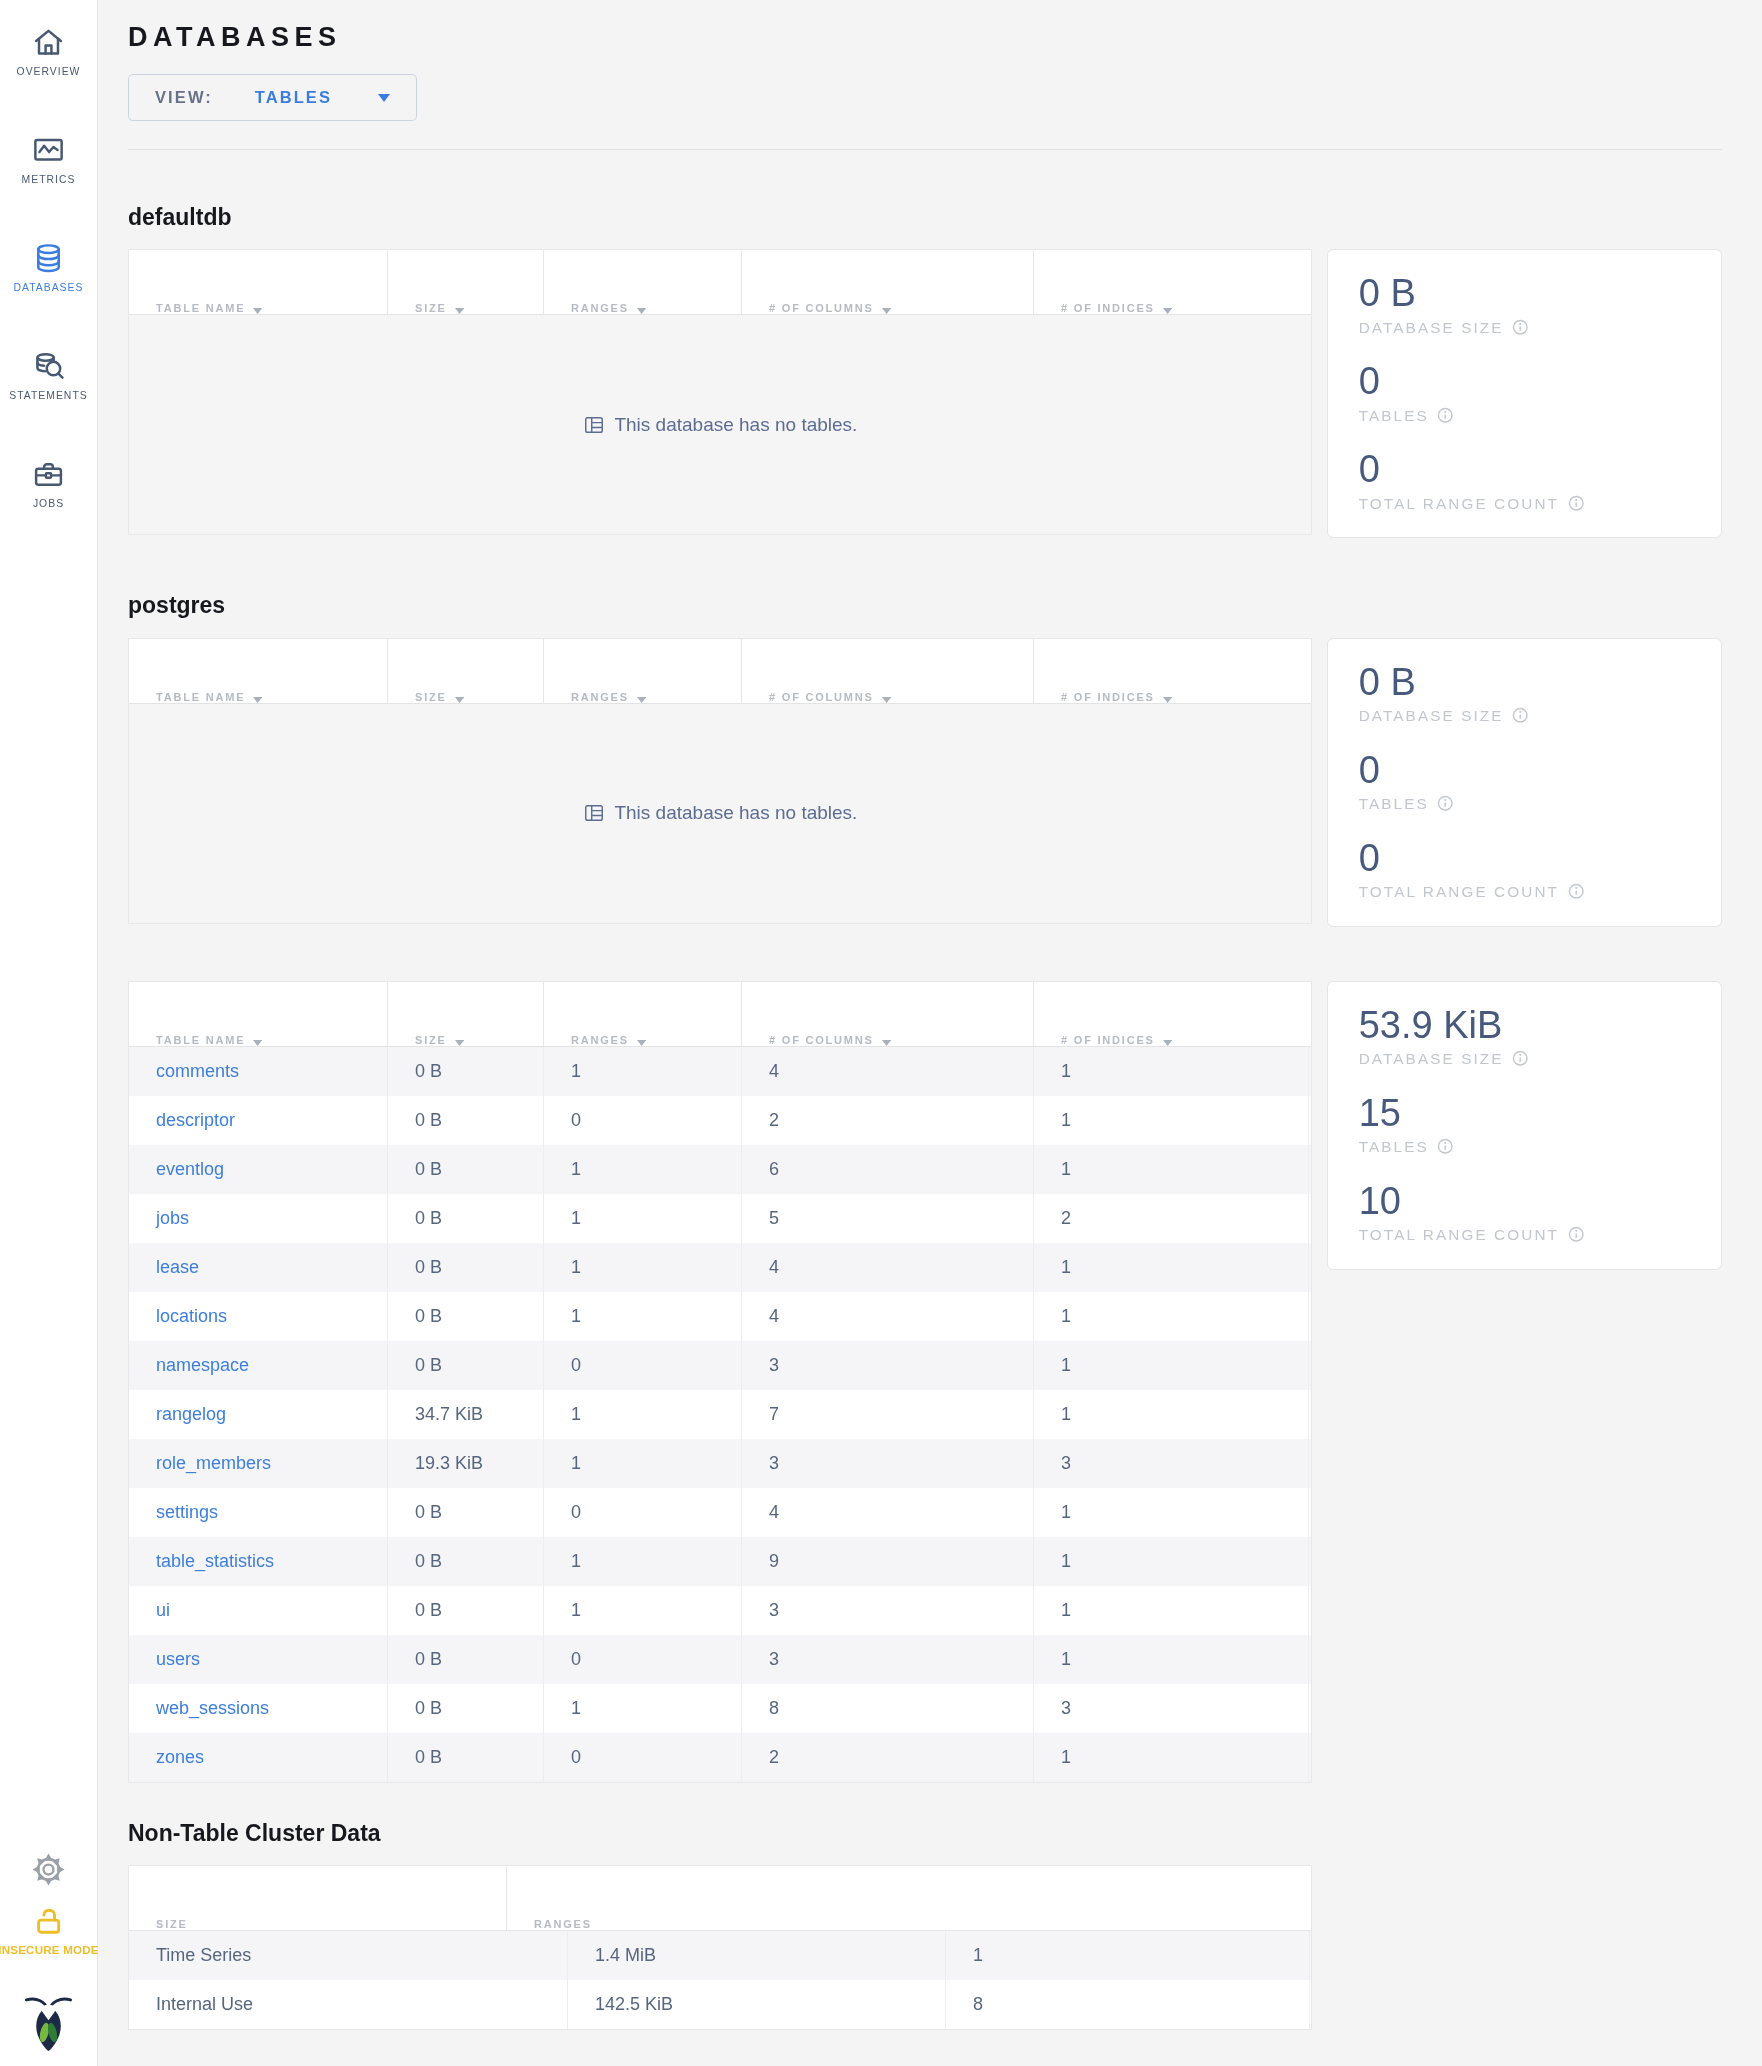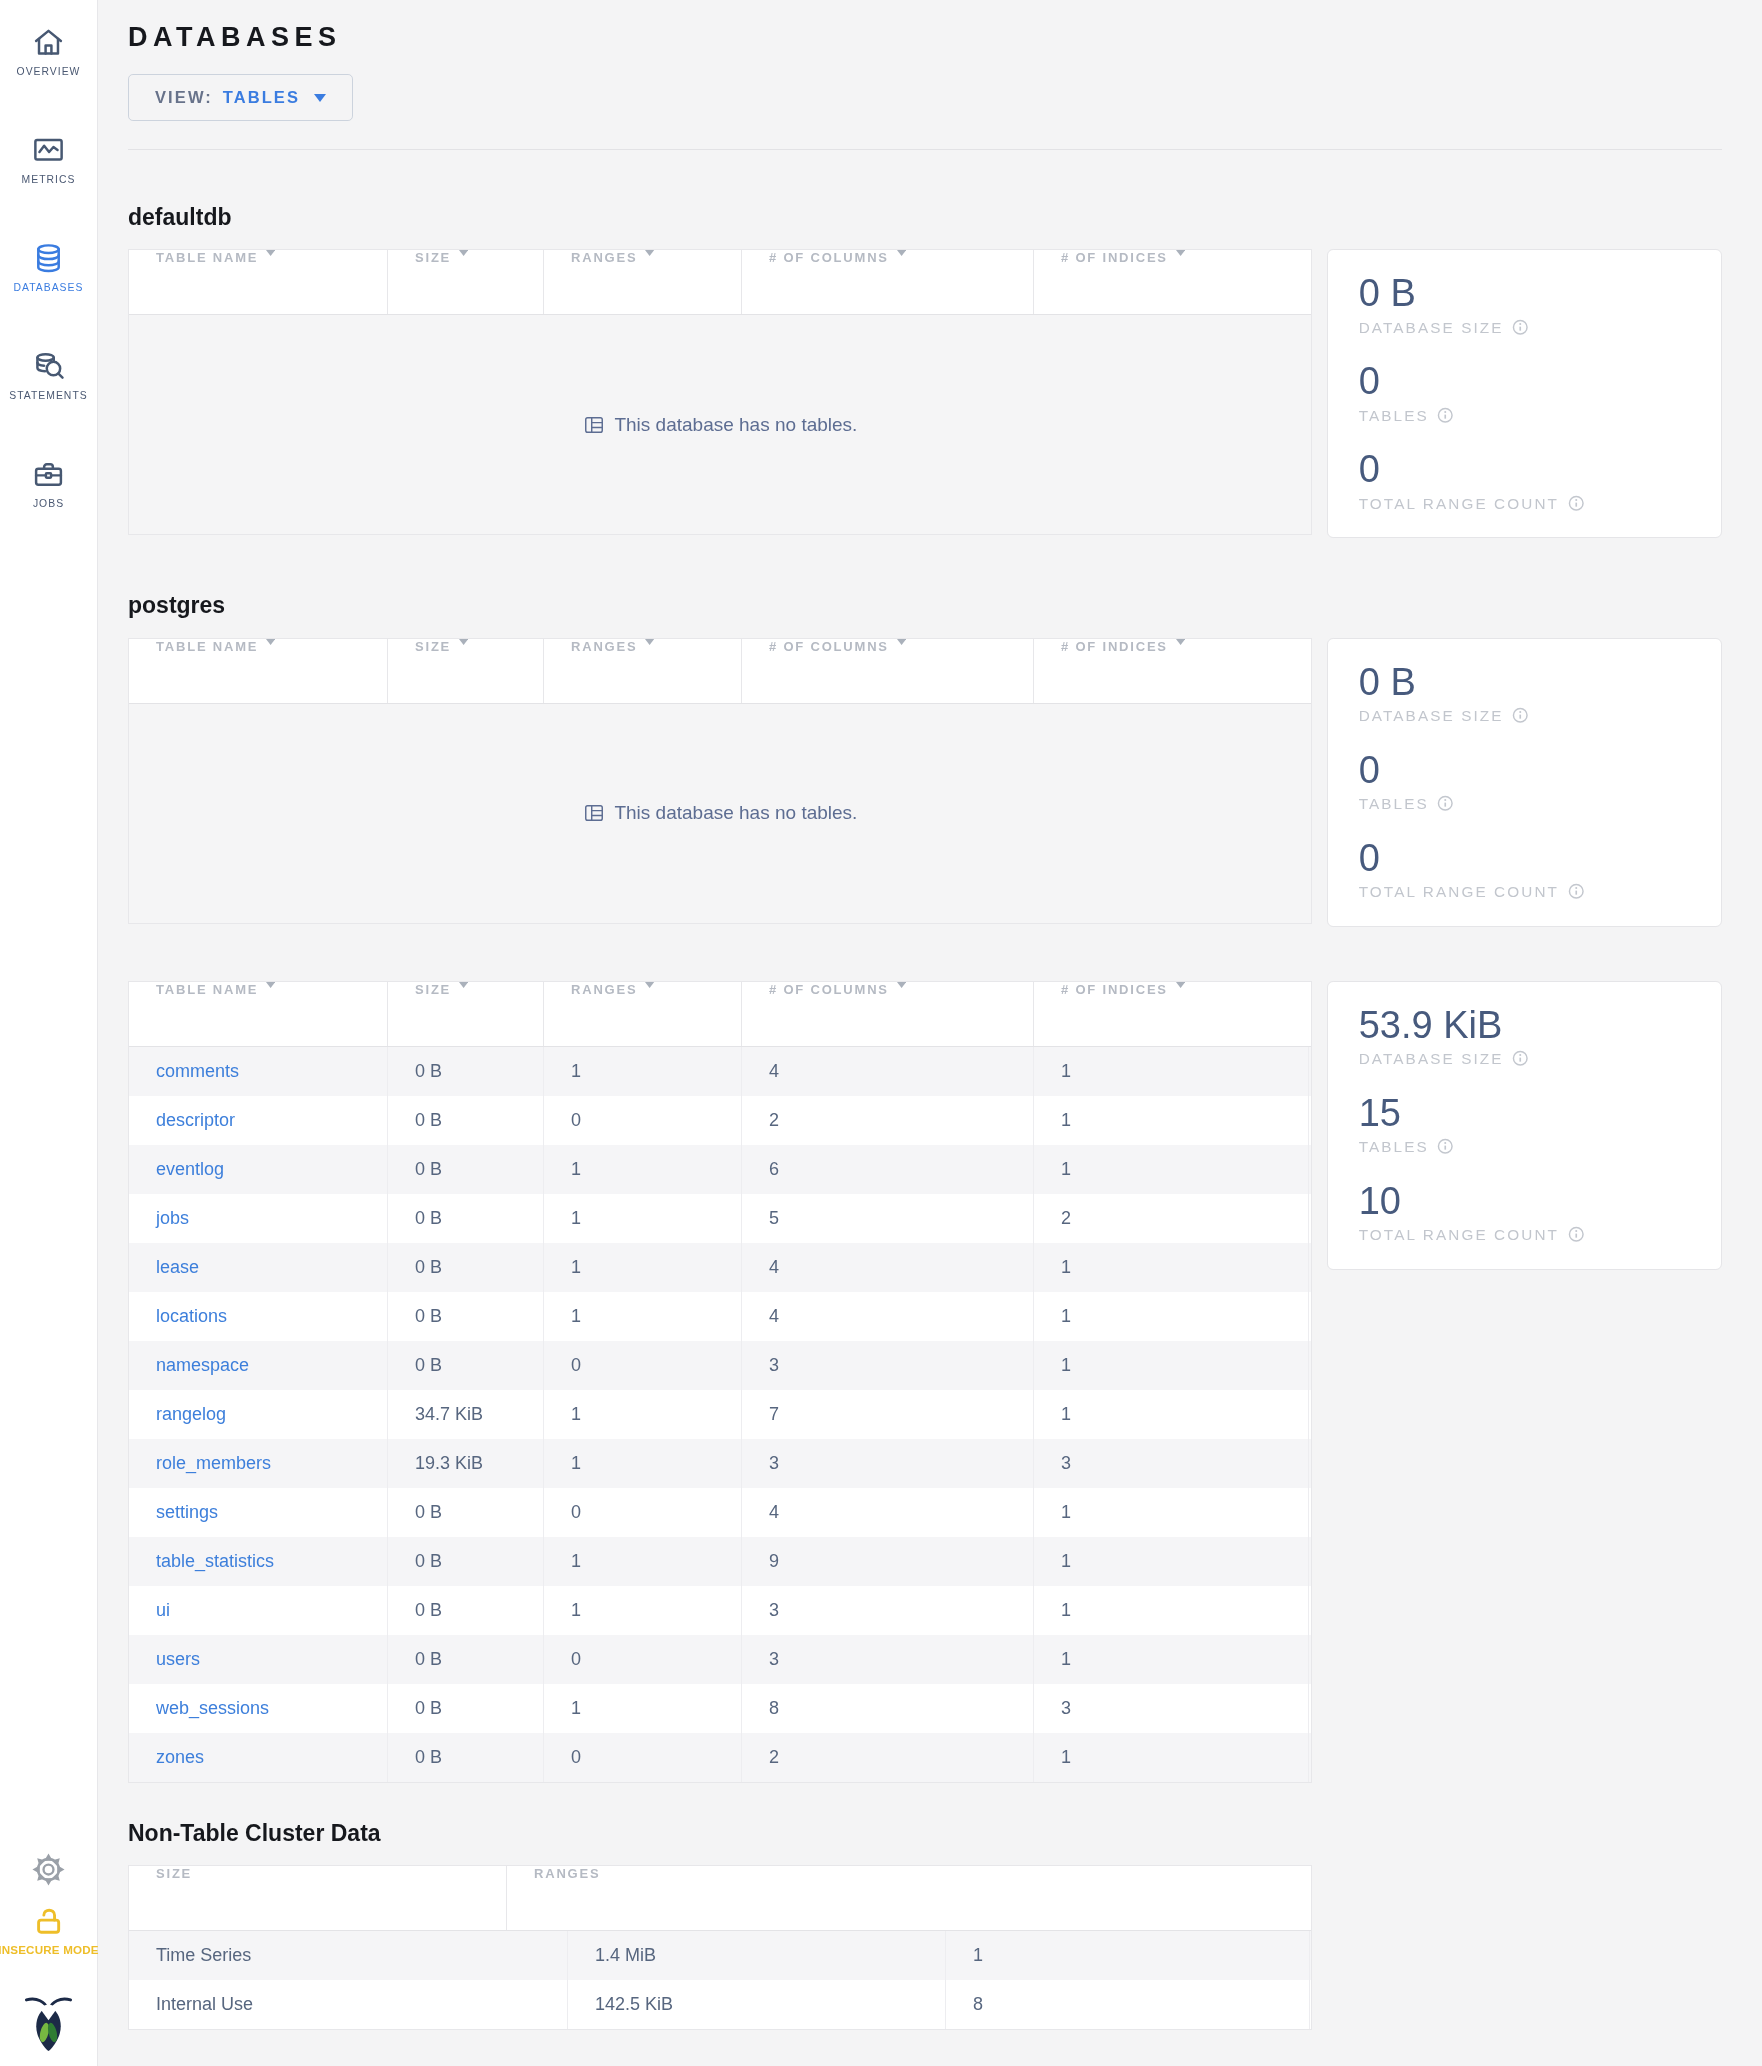--- a/index.html
+++ b/index.html
@@ -29,36 +29,36 @@
   .insecure svg { width:33px; height:33px; stroke:#eebe29; fill:none; stroke-width:2.1; stroke-linecap:round; }
   .insecure-label { margin-top:4.9px; font-size:11.6px; font-weight:700; color:#eebe29; letter-spacing:0.2px; white-space:nowrap; }
   .logo { margin-top:34px; }
   .logo svg { width:59px; height:64px; }
   
   .main { position:absolute; left:98px; top:0; width:1665px; height:2066px; padding:0 41px 0 30px; }
   .page-title { margin-top:22px; font-size:27px; font-weight:700; letter-spacing:5.5px; color:#16181d; }
   .view-dropdown {
     margin-top:21px; display:inline-flex; align-items:center; height:47px; padding:0 26px;
     border:1.2px solid #ccd3dd; border-radius:4.9px; cursor:pointer; background:transparent;
-    font-size:16.5px; font-weight:700; letter-spacing:2.1px;
+    font-size:16.5px; font-weight:700; letter-spacing:2.1px;gap:32px;
   }
   .view-dropdown .view-label { color:#67728a; }
   .view-dropdown .view-value { color:#3a7ce0; margin-left:9.8px; }
   .view-dropdown .caret { width:0; height:0; border-left:6.7px solid transparent; border-right:6.7px solid transparent; border-top:8px solid #3a7ce0; margin-left:13.5px; }
   .rule { margin-top:28px; border:none; border-top:1.2px solid #e2e2e5; width:100%; }
   
   .db-section { margin-top:54px; }
   .db-section h2, .nt-title { font-size:23px; font-weight:700; color:#16181d; }
   .sec-body { display:flex; align-items:flex-start; margin-top:18.4px; }
   .db-table { width:1184px; border:1.2px solid #e7e7ea; background:#ffffff; }
   .trow { display:flex; }
   .thead { height:65px; border-bottom:1.2px solid #e3e3e6; background:#fff; }
   .hcell {
-    display:flex; align-items:flex-start; padding-left:27px; border-right:1.2px solid #e7e7ea;
-    color:#b5bac3; font-size:13px; font-weight:700; letter-spacing:1.8px; cursor:pointer;
+    display:flex; align-items:flex-end; padding-left:27px; border-right:1.2px solid #e7e7ea;
+    color:#b5bac3; font-size:11px; font-weight:700; letter-spacing:1.8px; cursor:pointer;
   }
   .hcell:last-child { border-right:none; }
   .sort { width:9.2px; height:6.1px; margin-left:8px; fill:#aab1bb; flex:none; }
   .c1{width:259px;} .c2{width:156px;} .c3{width:198px;} .c4{width:292px;} .c5{width:275px; border-right:none;}
   .n1{width:439px;} .n2{width:378px;} .n3{width:364px; border-right:none;}
   .tbody .trow { height:49px; background:#ffffff; }
   .tbody .trow:nth-child(odd) { background:#f5f5f7; }
   .cell {
     display:flex; align-items:center; padding-left:27px; height:100%;
     border-right:1.2px solid #ededf0; font-size:18px; color:#57667f;

